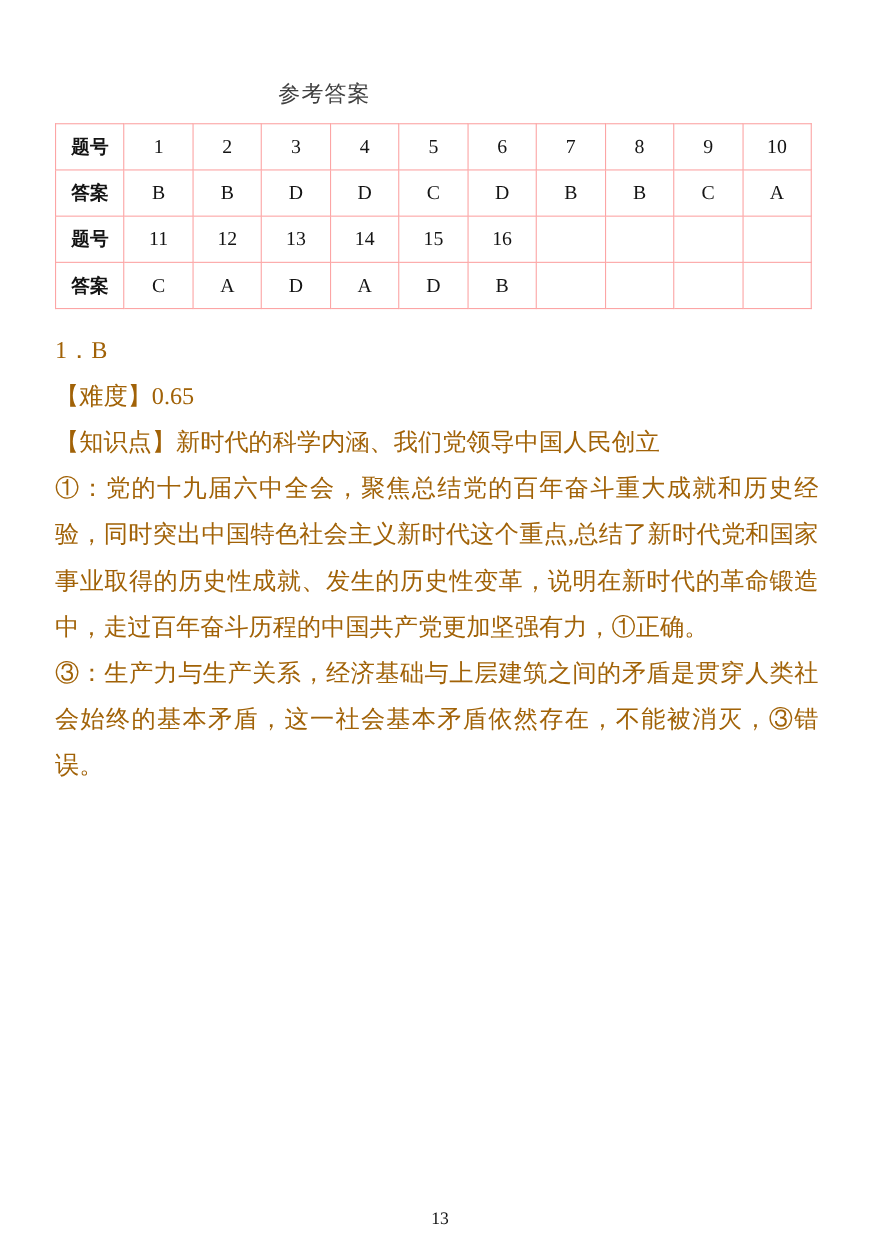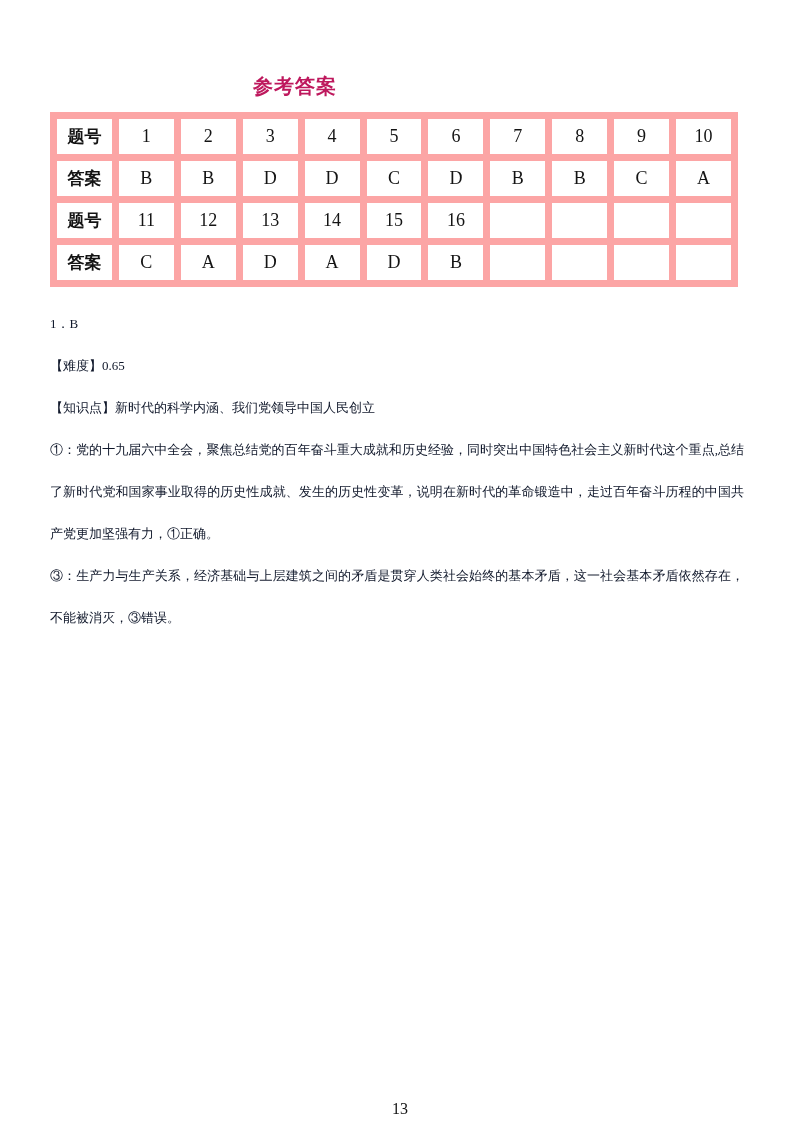--- a/index.html
+++ b/index.html
@@ -15,51 +15,51 @@
     background: #ffffff;
     color: #111111;
     font-family: "Liberation Serif", "DejaVu Serif", serif;
     overflow: hidden;
   }
   .doc-title {
     margin: 0;
     padding: 73px 0 0 253px;
     font-size: 20px;
     line-height: 26px;
-    font-weight: bold;
+    font-weight: normal;
     letter-spacing: 1px;
-    color: #be185d;
+    color: #404040;
   }
   .answer-table {
     margin: 13px 0 0 50px;
     width: 688px;
     border-collapse: collapse;
     table-layout: fixed;
   }
   .answer-table th,
   .answer-table td {
-    border: 7px solid #fca5a5;
+    border: 1px solid #fca5a5;
     height: 42px;
     padding: 0;
     text-align: center;
     vertical-align: middle;
     font-size: 18px;
     color: #141414;
   }
   .answer-table th {
     font-weight: bold;
     font-size: 17px;
   }
   .body-text {
     margin: 16px 56px 0 50px;
-    font-size: 13px;
+    font-size: 22px;
     line-height: 42px;
     text-align: justify;
     text-justify: inter-character;
-    color: #0f172a;
+    color: #a16207;
   }
   .body-text p {
     margin: 0;
     padding: 0;
   }
   .short-line {
     text-align: left;
   }
   .spacer-line {
     height: 42px;

